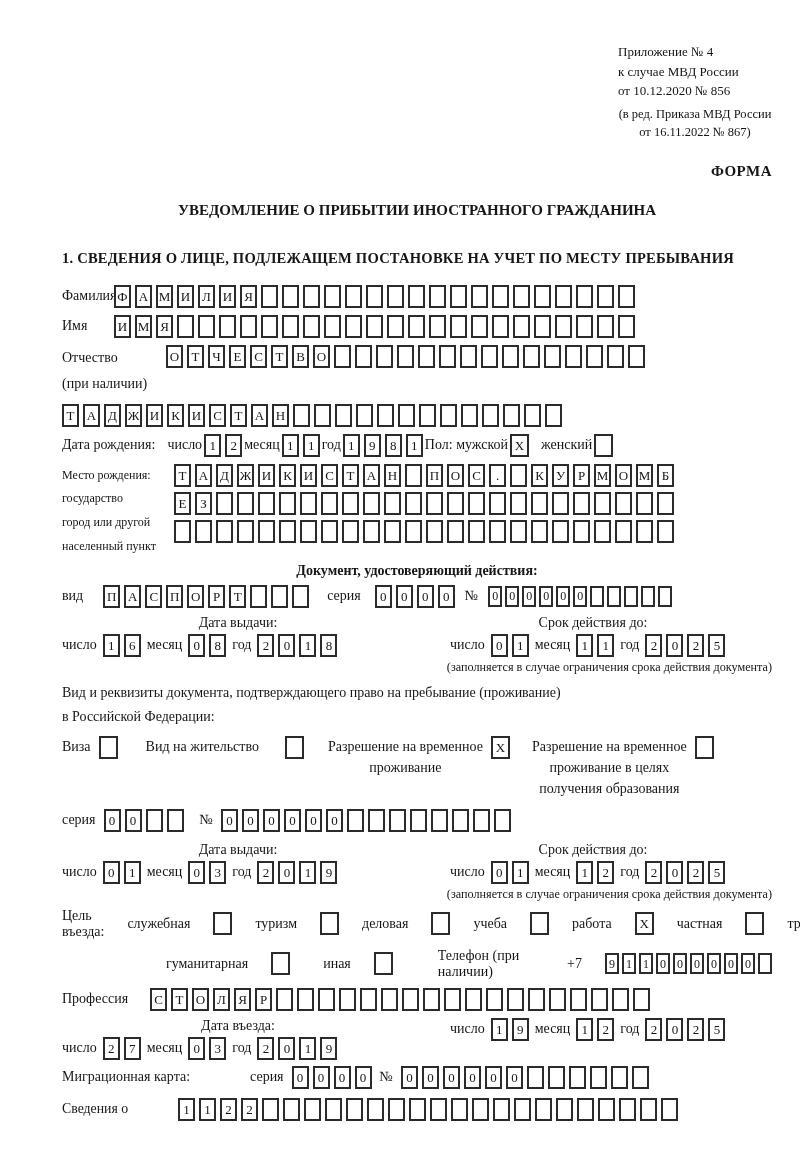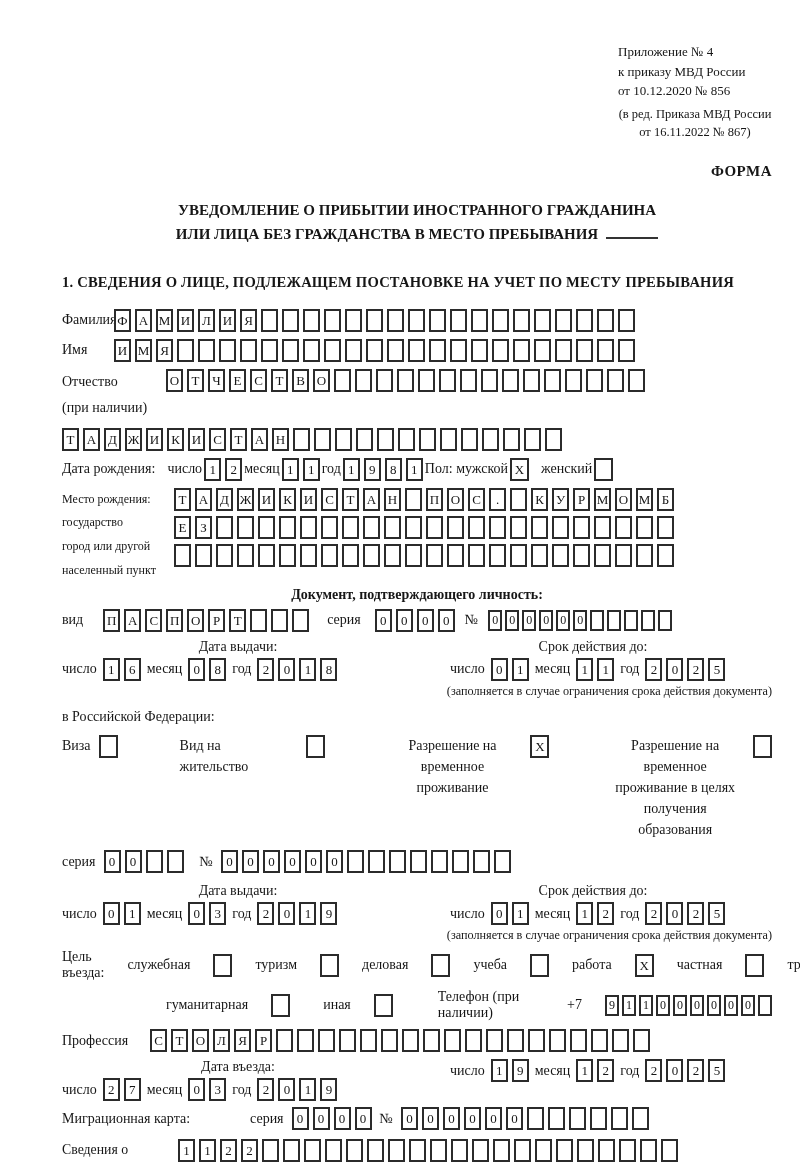--- a/index.html
+++ b/index.html
@@ -44,51 +44,50 @@
 
   .dategrp { display:inline-flex; align-items:center; gap:6px; white-space:nowrap; }
   .date-section { display:flex; margin-bottom:6px; }
   .date-col-l { width:352px; flex:0 0 auto; }
   .date-col-r { flex:1; }
   .date-head { text-align:center; font-size:14px; margin-bottom:3px; }
   .date-note { font-size:12.2px; margin-top:3px; white-space:nowrap; text-align:right; }
 
   .restext { line-height:1.75; margin:4px 0 6px 0; }
 
-  .cbrow { display:flex; align-items:flex-start; margin-bottom:10px;gap:34px; }
+  .cbrow { display:flex; align-items:flex-start; margin-bottom:10px; }
   .cbitem { display:flex; align-items:flex-start; gap:8px; margin-right:14px; }
   .cbitem .cbl { line-height:1.5; }
   .cbitem .cbl.ctr { text-align:center; }
 
   .purpose { display:flex; align-items:center; gap:23px; margin-bottom:8px; flex-wrap:nowrap; }
   .purpose2 { margin-left:104px; }
 
   .reps { display:flex; align-items:flex-start; margin-top:2px; }
   .reps .reps-labels { width:116px; flex:0 0 auto; line-height:1.93; font-size:13.8px; }
   .reps .reps-rows { display:flex; flex-direction:column; gap:7px; padding-top:2px; }
 </style>
 </head>
 <body>
 
 <div class="page">
 
   <div class="annex">
     <div>Приложение № 4</div>
-    <div>к приказу МВД России</div>
+    <div>к случае МВД России</div>
     <div>от 10.12.2020 № 856</div>
   </div>
   <div class="annex-note">
     <div>(в ред. Приказа МВД России</div>
     <div>от 16.11.2022 № 867)</div>
   </div>
   <div class="forma">ФОРМА</div>
 
   <div class="title">
     <div>УВЕДОМЛЕНИЕ О ПРИБЫТИИ ИНОСТРАННОГО ГРАЖДАНИНА</div>
-    <div><span>ИЛИ ЛИЦА БЕЗ ГРАЖДАНСТВА В МЕСТО ПРЕБЫВАНИЯ</span><span class="uline"></span></div>
   </div>
 
   <div class="section1">1. СВЕДЕНИЯ О ЛИЦЕ, ПОДЛЕЖАЩЕМ ПОСТАНОВКЕ НА УЧЕТ ПО МЕСТУ ПРЕБЫВАНИЯ</div>
 
   <div class="form">
 
     <div class="row">
       <span class="rlabel w52">Фамилия</span>
       <span class="cells">
           <span class="cell">Ф</span>
@@ -322,21 +321,21 @@
             <span class="cell"></span>
             <span class="cell"></span>
             <span class="cell"></span>
             <span class="cell"></span>
             <span class="cell"></span>
             <span class="cell"></span>
           </span>
       </div>
     </div>
 
-    <div class="center-bold">Документ, подтверждающего личность:</div>
+    <div class="center-bold">Документ, удостоверяющий действия:</div>
 
     <div class="row" style="gap:10px;">
       <span style="margin-right:10px;">вид</span>
       <span class="cells">
           <span class="cell">П</span>
           <span class="cell">А</span>
           <span class="cell">С</span>
           <span class="cell">П</span>
           <span class="cell">О</span>
           <span class="cell">Р</span>
@@ -410,20 +409,21 @@
               <span class="cell">0</span>
               <span class="cell">2</span>
               <span class="cell">5</span>
             </span>
         </div>
         <div class="date-note">(заполняется в случае ограничения срока действия документа)</div>
       </div>
     </div>
 
     <div class="restext">
+      <div>Вид и реквизиты документа, подтверждающего право на пребывание (проживание)</div>
       <div>в Российской Федерации:</div>
     </div>
 
     <div class="cbrow">
       <div class="cbitem">
         <span class="cbl">Виза</span>
         <span class="cells">
             <span class="cell cb"></span>
           </span>
       </div>

